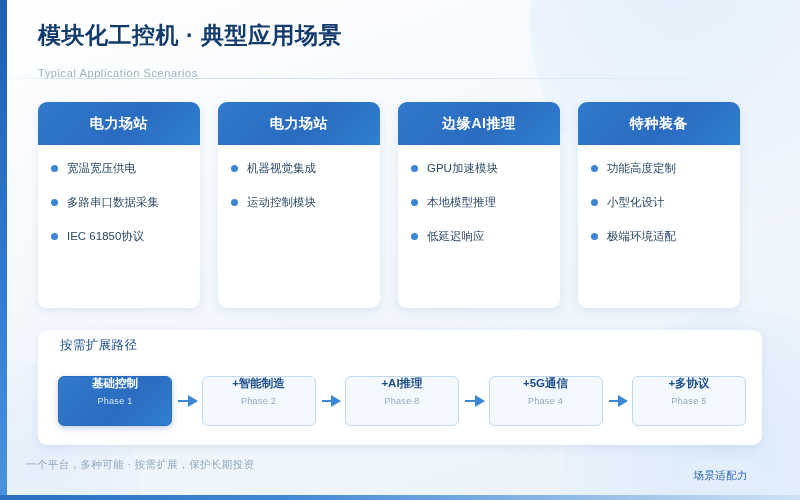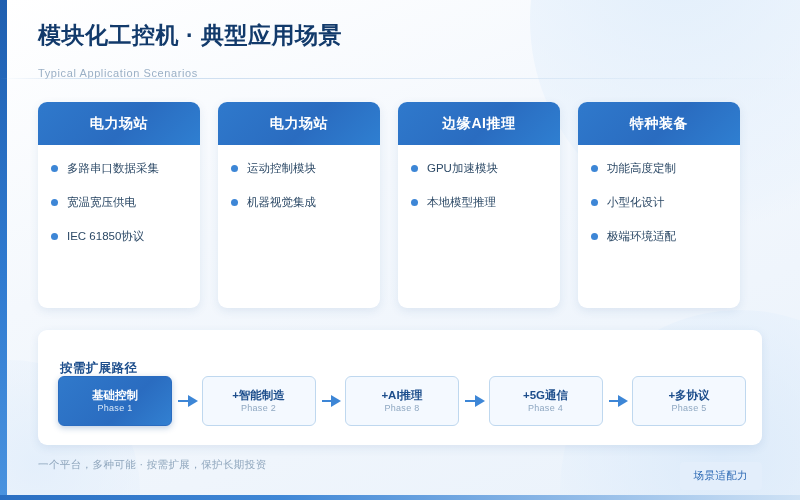--- a/index.html
+++ b/index.html
@@ -136,57 +136,57 @@
     position: absolute;
     left: 38px; top: 330px;
     width: 724px;
     height: 115px;
     background: #ffffff;
     border-radius: 9px;
     box-shadow: 0 3px 10px rgba(39,86,145,0.10);
   }
   .path-title {
     position: absolute;
-    left: 22px; top: 30px;
+    left: 22px; top: 7px;
     font-size: 12.5px;
-    font-weight: bold;
+    font-weight: normal;
     color: #1d4e8c;
     letter-spacing: 0.4px;
   }
   .path-row {
     position: absolute;
     left: 20px; top: 46px;
     width: 688px;
     display: flex;
     align-items: center;
   }
   .step {
     width: 112px;
     height: 48px;
     border-radius: 6px;
     border: 1px solid #bfd8ef;
     background: #f4f9ff;
     display: flex;
     flex-direction: column;
     align-items: center;
-    justify-content: center;
   }
   .step.active {
     background: linear-gradient(135deg, #3079cb 0%, #2a6cc0 60%, #3280d1 100%);
     border-color: #2a6cc0;
     box-shadow: 0 2px 6px rgba(37,92,160,0.30);
   }
   .step-label {
     font-size: 11.5px;
     font-weight: bold;
     color: #1d4e8c;
     line-height: 1.2;
   }
   .step.active .step-label { color: #ffffff; }
   .step-phase {
+    margin-top: 5px;
     font-size: 9px;
     color: #8fa8c2;
     letter-spacing: 0.3px;
   }
   .step.active .step-phase { color: #d7e7f8; }
   .arrow {
     flex: 1 1 auto;
     height: 12px;
     position: relative;
     margin: 0 4px;
@@ -203,21 +203,21 @@
     right: 0; top: 0;
     width: 0; height: 0;
     border-top: 6px solid transparent;
     border-bottom: 6px solid transparent;
     border-left: 10px solid #3d86d6;
   }
 
   
   .footer-note {
     position: absolute;
-    left: 38px; bottom: 28px;
+    left: 26px; bottom: 28px;
     font-size: 10.5px;
     color: #8ea5bc;
     letter-spacing: 0.4px;
   }
   .footer-badge {
     position: absolute;
     right: 38px; bottom: 10px;
     background: #e3eefb;
     color: #2d6ab4;
     font-size: 10.5px;
@@ -244,58 +244,62 @@
   </div>
   <div class="header-rule"></div>
 
   <div class="cards">
 
     <div class="card">
       <div class="card-head">电力场站</div>
       <div class="card-body">
         <div class="bullet-row">
           <span class="dot"></span>
+          <span class="bullet-text">宽温宽压供电</span>
+        </div>
+        <div class="bullet-row">
+          <span class="dot"></span>
           <span class="bullet-text">多路串口数据采集</span>
-        </div>
-        <div class="bullet-row">
-          <span class="dot"></span>
-          <span class="bullet-text">宽温宽压供电</span>
         </div>
         <div class="bullet-row">
           <span class="dot"></span>
           <span class="bullet-text">IEC 61850协议</span>
         </div>
       </div>
     </div>
 
     <div class="card">
       <div class="card-head">电力场站</div>
       <div class="card-body">
         <div class="bullet-row">
           <span class="dot"></span>
+          <span class="bullet-text">机器视觉集成</span>
+        </div>
+        <div class="bullet-row">
+          <span class="dot"></span>
           <span class="bullet-text">运动控制模块</span>
-        </div>
-        <div class="bullet-row">
-          <span class="dot"></span>
-          <span class="bullet-text">机器视觉集成</span>
         </div>
       </div>
     </div>
 
     <div class="card">
       <div class="card-head">边缘AI推理</div>
       <div class="card-body">
         <div class="bullet-row">
           <span class="dot"></span>
           <span class="bullet-text">GPU加速模块</span>
         </div>
         <div class="bullet-row">
           <span class="dot"></span>
           <span class="bullet-text">本地模型推理</span>
         </div>
+        <div class="bullet-row">
+          <span class="dot"></span>
+          <span class="bullet-text">低延迟响应</span>
+        </div>
       </div>
     </div>
 
     <div class="card">
       <div class="card-head">特种装备</div>
       <div class="card-body">
         <div class="bullet-row">
           <span class="dot"></span>
           <span class="bullet-text">功能高度定制</span>
         </div>

